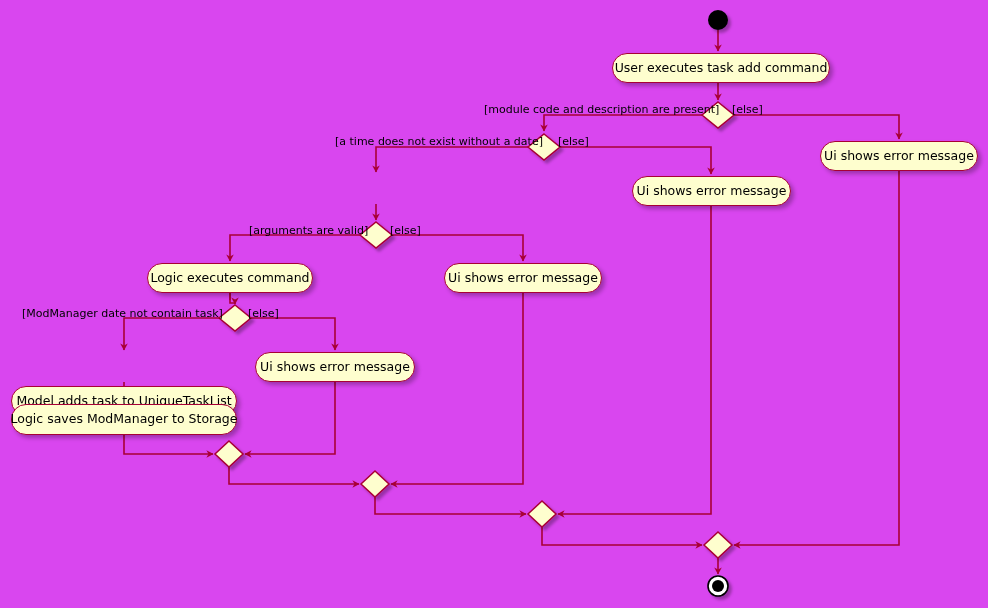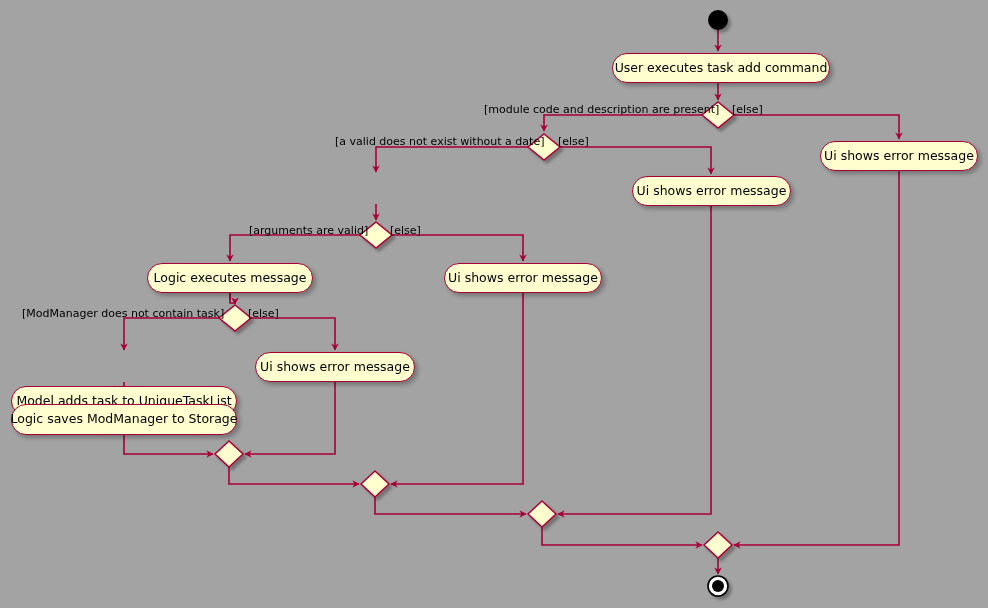--- a/index.html
+++ b/index.html
@@ -11,21 +11,21 @@
   body {
     width: 988px;
     height: 608px;
     font-family: "DejaVu Sans", sans-serif;
     overflow: hidden;
   }
   #diagram-root {
     position: relative;
     width: 988px;
     height: 608px;
-    background: #a3a3a3;
+    background: #d946ef;
   }
   #wire-layer {
     position: absolute;
     left: 0; top: 0;
     width: 988px;
     height: 608px;
   }
   .activity-node {
     position: absolute;
     box-sizing: border-box;
@@ -143,39 +143,39 @@
     </g>
   </svg>
 
   <div class="activity-node" style="left:612px; top:53px; width:218px; height:30px;">User executes task add command</div>
 
 
   <div class="activity-node" style="left:632px; top:176px; width:159px; height:30px;">Ui shows error message</div>
 
   <div class="activity-node" style="left:820px; top:141px; width:158px; height:30px;">Ui shows error message</div>
 
-  <div class="activity-node" style="left:147px; top:263px; width:166px; height:30px;">Logic executes message</div>
+  <div class="activity-node" style="left:147px; top:263px; width:166px; height:30px;">Logic executes command</div>
 
   <div class="activity-node" style="left:444px; top:263px; width:158px; height:30px;">Ui shows error message</div>
 
   <div class="activity-node" style="left:11px; top:356px; width:226px; height:30px;margin-top:30px;">Model adds task to UniqueTaskList</div>
 
   <div class="activity-node" style="left:255px; top:352px; width:160px; height:30px;">Ui shows error message</div>
 
   <div class="activity-node" style="left:11px; top:404px; width:226px; height:31px;">Logic saves ModManager to Storage</div>
 
   <div class="guard-label" style="left:484px; top:104px;">[module code and description are present]</div>
 
   <div class="guard-label" style="left:732px; top:104px;">[else]</div>
 
-  <div class="guard-label" style="left:335px; top:136px;">[a valid does not exist without a date]</div>
+  <div class="guard-label" style="left:335px; top:136px;">[a time does not exist without a date]</div>
 
   <div class="guard-label" style="left:558px; top:136px;">[else]</div>
 
   <div class="guard-label" style="left:249px; top:225px;text-align:right;">[arguments are valid]</div>
 
   <div class="guard-label" style="left:390px; top:225px;">[else]</div>
 
-  <div class="guard-label" style="left:22px; top:308px;">[ModManager does not contain task]</div>
+  <div class="guard-label" style="left:22px; top:308px;">[ModManager date not contain task]</div>
 
   <div class="guard-label" style="left:248px; top:308px;">[else]</div>
 
 </div>
 
 </body></html>

